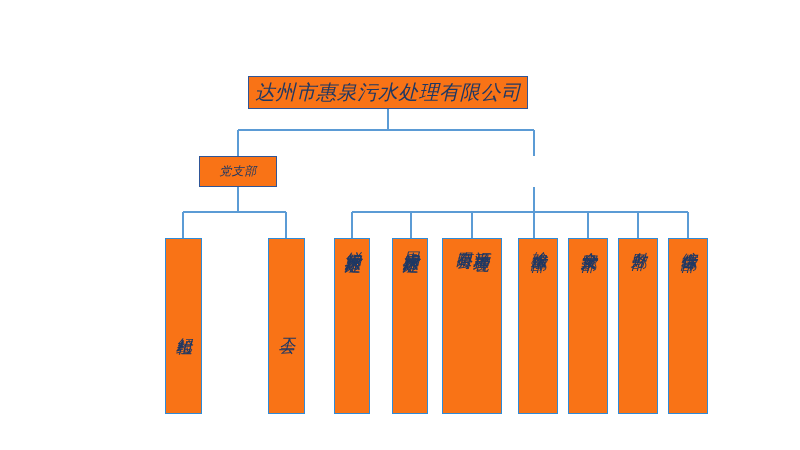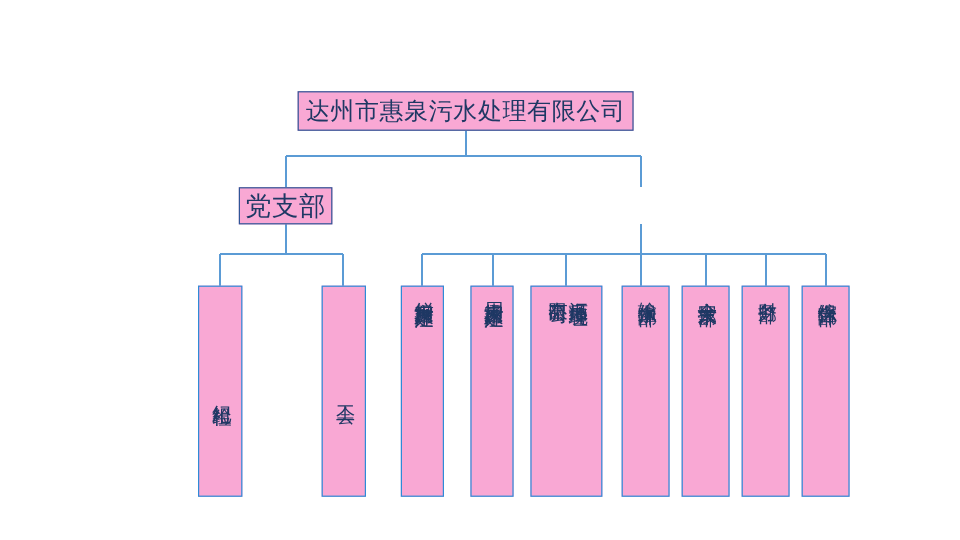--- a/index.html
+++ b/index.html
@@ -27,36 +27,37 @@
     left: 0;
     top: 0;
     width: 800px;
     height: 450px;
     pointer-events: none;
   }
   
   .node {
     position: absolute;
     box-sizing: border-box;
-    background: #f9a8d4;
+    background: #f97316;
     display: flex;
     align-items: center;
     justify-content: center;
+    font-style: italic;
   }
   .node-root {
     border: 1.6px solid #2F5597;
     color: #1F3864;
     font-size: 20px;
     letter-spacing: 0.5px;
     white-space: nowrap;
   }
   .node-mid {
     border: 1.4px solid #2F5597;
     color: #1F3864;
-    font-size: 22px;
+    font-size: 12px;
     letter-spacing: 0.5px;
     white-space: nowrap;
   }
   .node-leaf {
     border: 1.6px solid #2E8BD8;
     color: #1F3864;
     font-size: 16px;
     align-items: flex-start;
     justify-content: center;
     padding-top: 0px;

